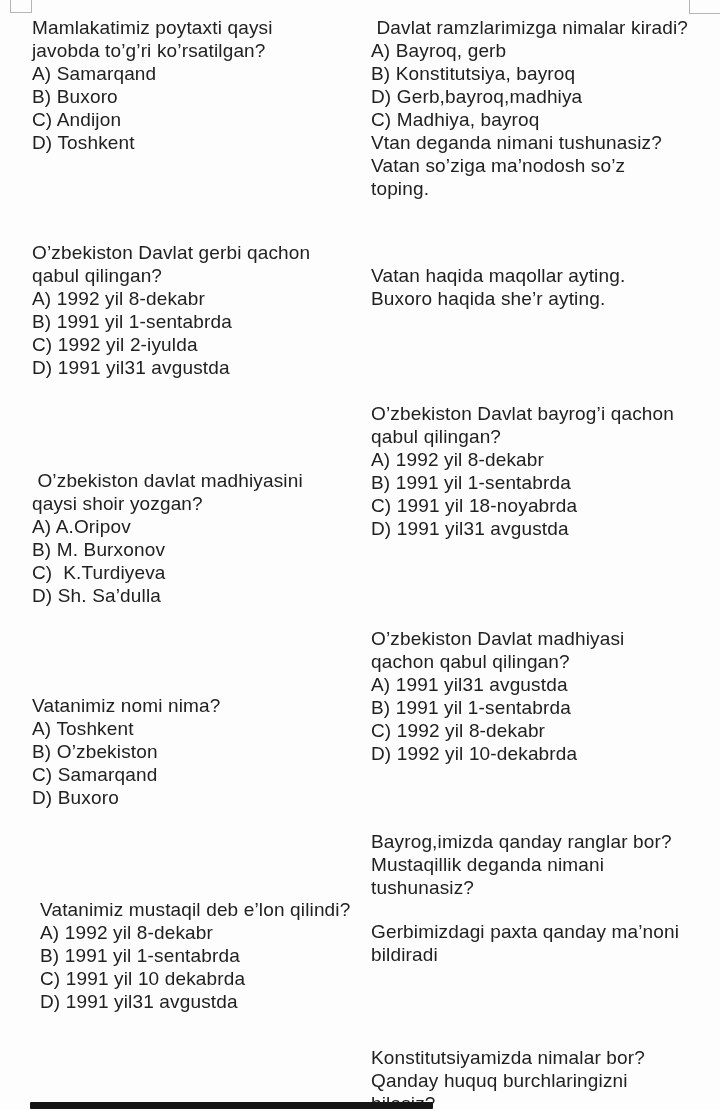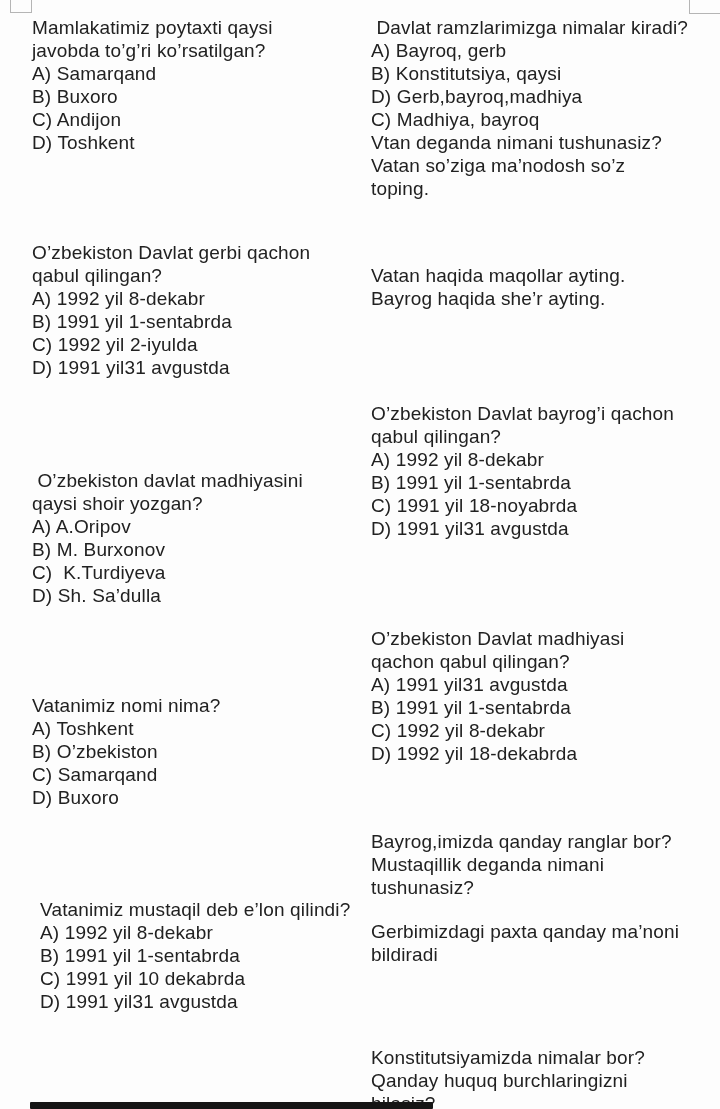--- a/index.html
+++ b/index.html
@@ -111,46 +111,46 @@
         <p class="line">A) 1992 yil 8-dekabr</p>
         <p class="line">B) 1991 yil 1-sentabrda</p>
         <p class="line">C) 1991 yil 10 dekabrda</p>
         <p class="line">D) 1991 yil31 avgustda</p>
       </div>
     </div>
   <div class="col col-right" id="col-1">
       <div class="q-block" style="top: 16px;">
         <p class="line"> Davlat ramzlarimizga nimalar kiradi?</p>
         <p class="line">A) Bayroq, gerb</p>
-        <p class="line">B) Konstitutsiya, qaysi</p>
+        <p class="line">B) Konstitutsiya, bayroq</p>
         <p class="line">D) Gerb,bayroq,madhiya</p>
         <p class="line">C) Madhiya, bayroq</p>
         <p class="line">Vtan deganda nimani tushunasiz?</p>
         <p class="line">Vatan so’ziga ma’nodosh so’z</p>
         <p class="line">toping.</p>
       </div>
       <div class="q-block" style="top: 264px;">
         <p class="line">Vatan haqida maqollar ayting.</p>
-        <p class="line">Bayrog haqida she’r ayting.</p>
+        <p class="line">Buxoro haqida she’r ayting.</p>
       </div>
       <div class="q-block" style="top: 402px;">
         <p class="line">O’zbekiston Davlat bayrog’i qachon</p>
         <p class="line">qabul qilingan?</p>
         <p class="line">A) 1992 yil 8-dekabr</p>
         <p class="line">B) 1991 yil 1-sentabrda</p>
         <p class="line">C) 1991 yil 18-noyabrda</p>
         <p class="line">D) 1991 yil31 avgustda</p>
       </div>
       <div class="q-block" style="top: 627px;">
         <p class="line">O’zbekiston Davlat madhiyasi</p>
         <p class="line">qachon qabul qilingan?</p>
         <p class="line">A) 1991 yil31 avgustda</p>
         <p class="line">B) 1991 yil 1-sentabrda</p>
         <p class="line">C) 1992 yil 8-dekabr</p>
-        <p class="line">D) 1992 yil 18-dekabrda</p>
+        <p class="line">D) 1992 yil 10-dekabrda</p>
       </div>
       <div class="q-block" style="top: 830px;">
         <p class="line">Bayrog,imizda qanday ranglar bor?</p>
         <p class="line">Mustaqillik deganda nimani</p>
         <p class="line">tushunasiz?</p>
       </div>
       <div class="q-block" style="top: 920px;">
         <p class="line">Gerbimizdagi paxta qanday ma’noni</p>
         <p class="line">bildiradi</p>
       </div>

